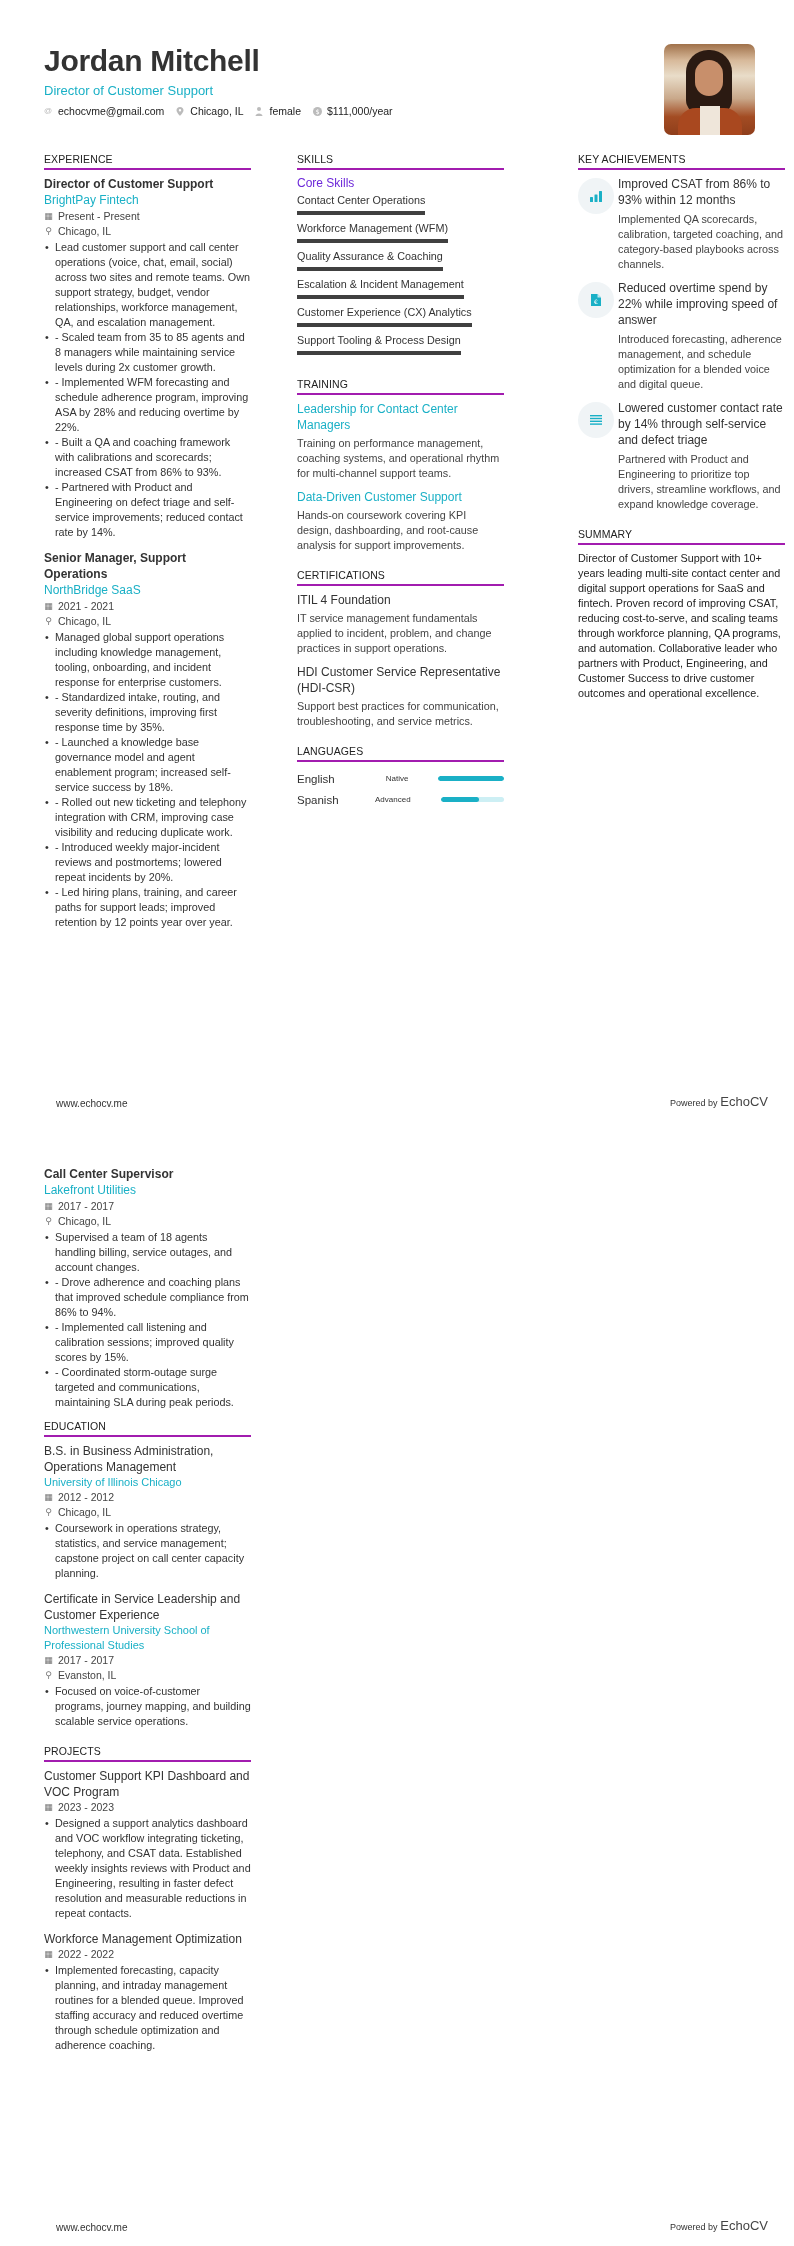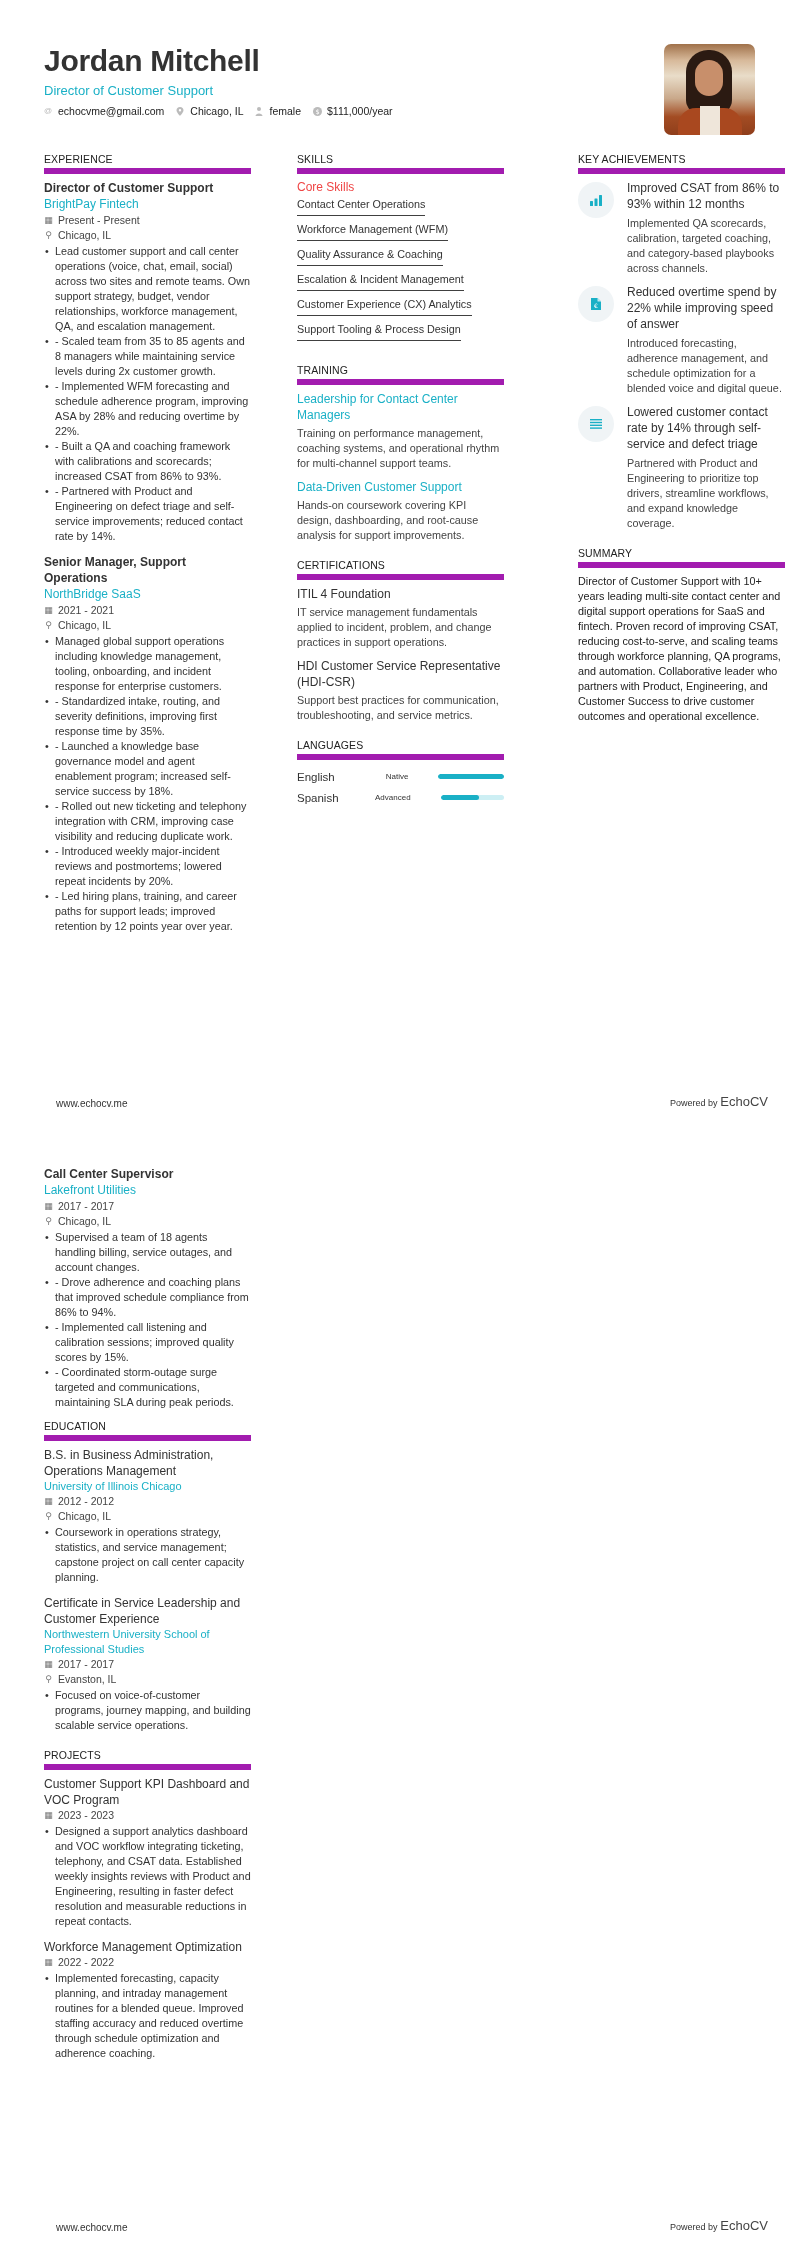--- a/index.html
+++ b/index.html
@@ -23,50 +23,50 @@
   .photo .face { position: absolute; left: 31px; top: 16px; width: 28px; height: 36px; border-radius: 14px; background: #c88f6b; }
   .photo .body { position: absolute; left: 14px; top: 64px; width: 64px; height: 30px; border-radius: 18px 18px 0 0; background: #a9481f; }
   .photo .shirt { position: absolute; left: 36px; top: 62px; width: 20px; height: 30px; background: #efe6da; }
 
   
   .col { position: absolute; }
   .col-left { left: 44px; width: 207px; }
   .col-mid { left: 297px; width: 207px; }
   .col-right { left: 578px; width: 207px; }
 
-  .section-title { font-size: 10.5px; color: #222; text-transform: uppercase; letter-spacing: 0.1px; padding-bottom: 3px; border-bottom: 6px solid #a21caf; margin-bottom: 6px; }
+  .section-title { font-size: 10.5px; color: #222; text-transform: uppercase; letter-spacing: 0.1px; padding-bottom: 3px; border-bottom: 2px solid #a21caf; margin-bottom: 6px; }
   .section { margin-bottom: 16px; }
 
   .job { margin-bottom: 10px; }
   .job-title { font-size: 12px; font-weight: bold; color: #333; line-height: 16px; }
   .job-company { font-size: 12px; color: #1ab0c6; line-height: 17px; }
   .meta { font-size: 10.5px; color: #444; line-height: 15px; display: flex; align-items: center; gap: 5px; }
   .meta .mi { width: 9px; font-size: 9px; color: #777; text-align: center; }
   ul.bullets { list-style: none; margin-top: 1px; }
   ul.bullets li { font-size: 10.8px; color: #333; line-height: 15px; padding-left: 11px; position: relative; }
   ul.bullets li::before { content: "•"; position: absolute; left: 1px; top: 0; color: #333; }
 
   
-  .skills-group { font-size: 12px; color: #ef4444; margin-bottom: 4px; }
-  .skill { font-size: 10.8px; color: #333; display: inline-block; padding-bottom: 5px; border-bottom: 1px solid #404040; margin-bottom: 7px; }
+  .skills-group { font-size: 12px; color: #6d28d9; margin-bottom: 4px; }
+  .skill { font-size: 10.8px; color: #333; display: inline-block; padding-bottom: 5px; border-bottom: 4px solid #404040; margin-bottom: 7px; }
   .skills-list { display: flex; flex-direction: column; align-items: flex-start; }
 
   .train-title { font-size: 12px; color: #1ab0c6; line-height: 16px; }
   .train-desc { font-size: 10.8px; color: #444; line-height: 15px; margin-top: 3px; margin-bottom: 8px; }
 
   .cert-title { font-size: 12px; color: #333; line-height: 16px; }
   .cert-desc { font-size: 10.8px; color: #444; line-height: 15px; margin-top: 3px; margin-bottom: 8px; }
 
   .lang-row { display: flex; align-items: center; height: 21px; gap: 24px; }
   .lang-name { font-size: 11.5px; color: #333; flex: 1; }
   .lang-level { font-size: 8px; color: #333; width: 50px; text-align: right; margin-right: 6px; }
   .lang-bar { width: 66px; height: 5px; border-radius: 3px; background: #cdeff4; position: relative; overflow: hidden; }
   .lang-fill { position: absolute; left: 0; top: 0; bottom: 0; background: #1ab0c6; border-radius: 3px; }
 
-  .ach { display: flex; gap: 13px; margin-bottom: 8px; }
+  .ach { display: flex; gap: 4px; margin-bottom: 8px; }
   .ach-icon { width: 36px; height: 36px; border-radius: 50%; background: #f0f4f6; flex-shrink: 0; display: flex; align-items: center; justify-content: center; margin-top: 2px; }
   .ach-body { flex: 1; }
   .ach-title { font-size: 12px; color: #333; line-height: 16px; }
   .ach-desc { font-size: 10.8px; color: #444; line-height: 15px; margin-top: 4px; }
 
   .summary { font-size: 10.8px; color: #222; line-height: 15px; }
 
   .footer { position: absolute; left: 56px; width: 712px; display: flex; justify-content: space-between; align-items: flex-end; font-size: 10px; color: #333; }
   .footer .powered { font-size: 9px; }
   .footer .brand { font-size: 13px; color: #444; }

